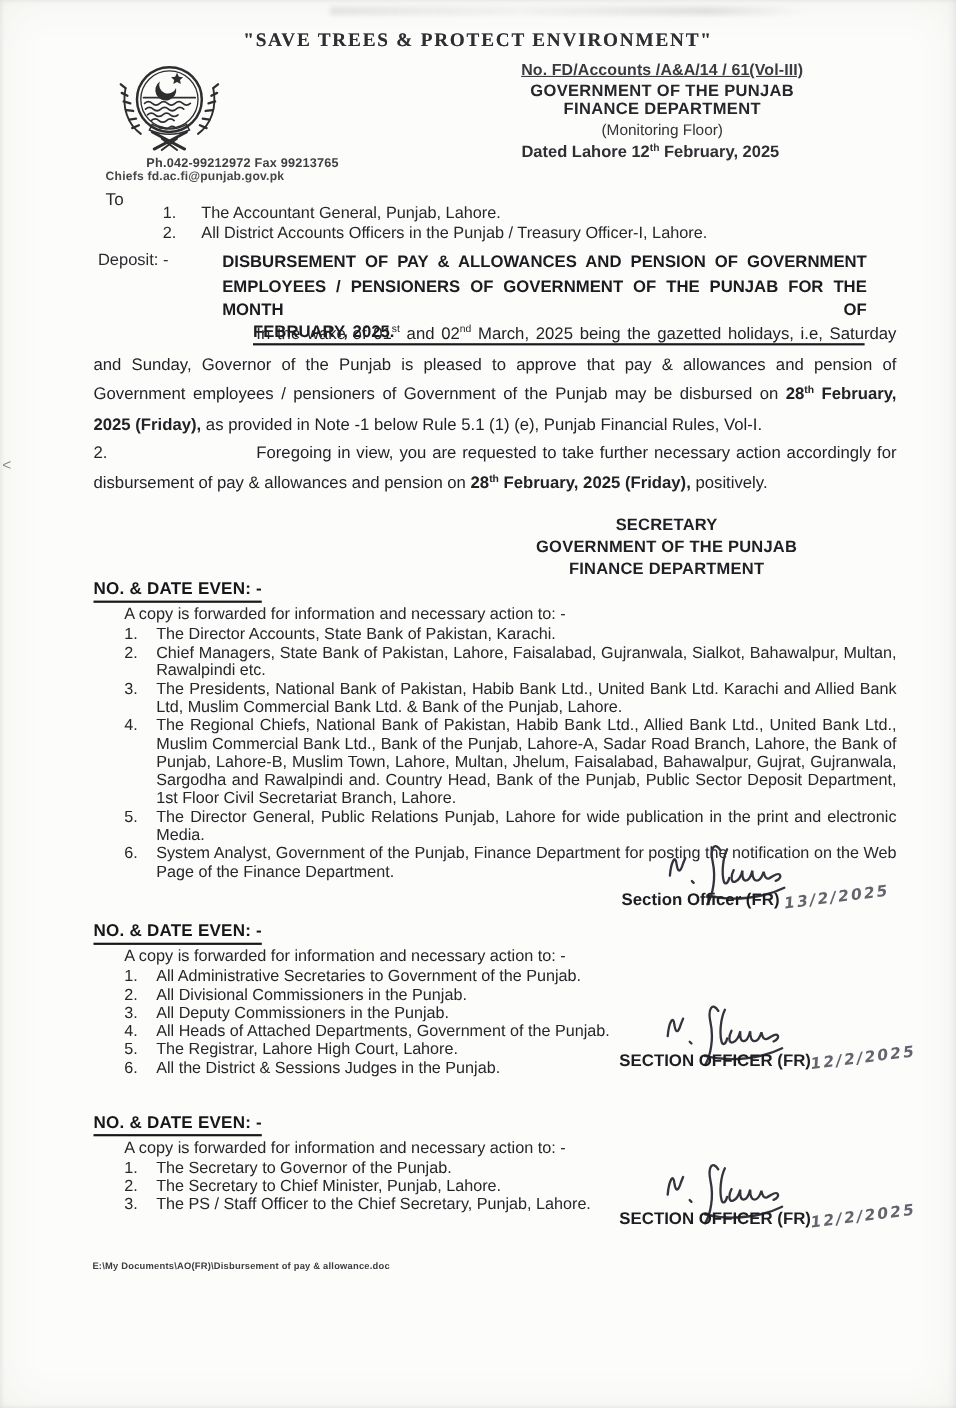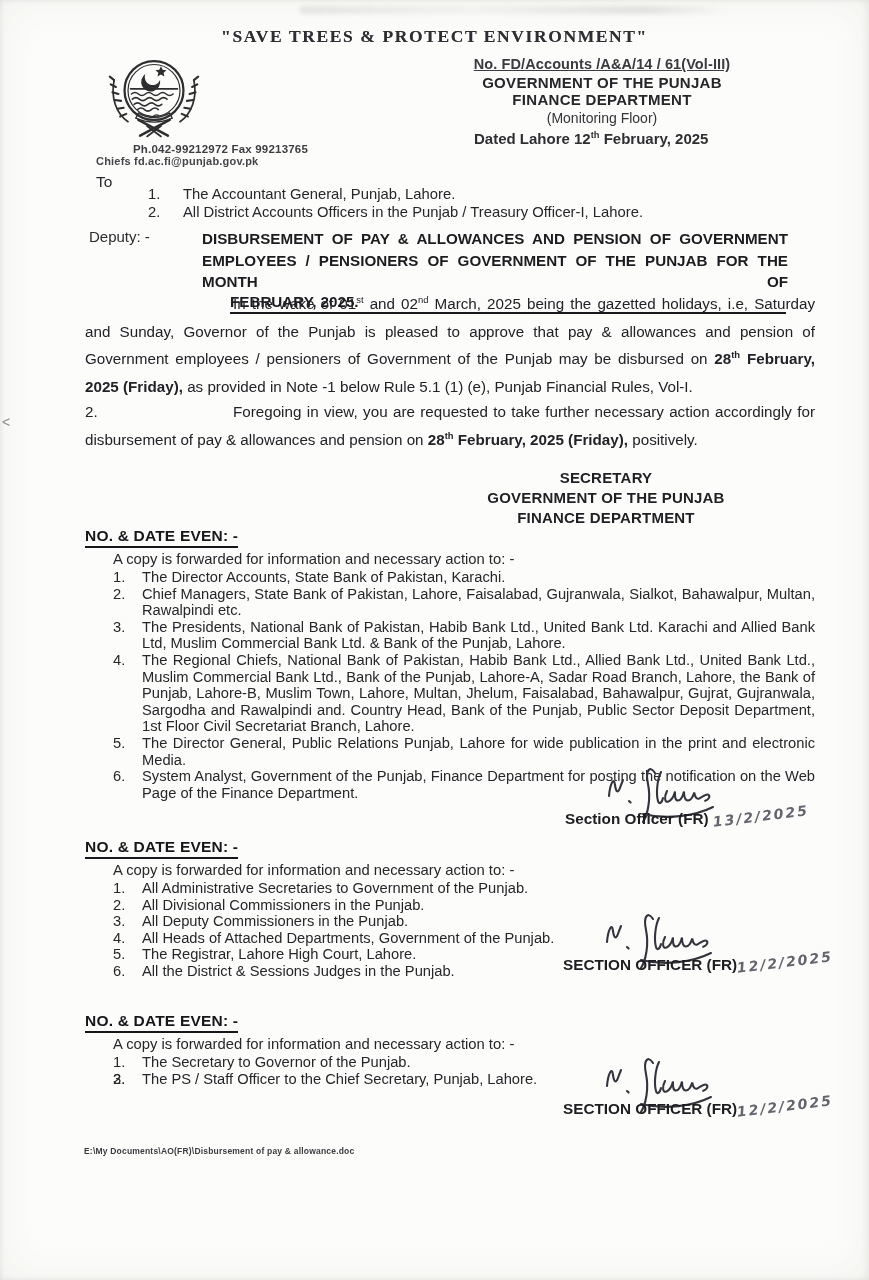--- a/index.html
+++ b/index.html
@@ -128,21 +128,21 @@
     <div class="wing-line">(Monitoring Floor)</div>
     <div class="dated-line"><span>Dated Lahore 12</span><sup>th</sup><span> February, 2025</span></div>
   </div>
 
   <div class="abs addressees">
     <div class="li"><span class="num">1.</span><span>The Accountant General, Punjab, Lahore.</span></div>
     <div class="li"><span class="num">2.</span><span>All District Accounts Officers in the Punjab / Treasury Officer-I, Lahore.</span></div>
   </div>
 
   <div class="abs subject-row">
-    <div class="subject-label">Deputy: -</div>
+    <div class="subject-label">Deposit: -</div>
     <div class="subject-text">DISBURSEMENT OF PAY &amp; ALLOWANCES AND PENSION OF GOVERNMENT EMPLOYEES / PENSIONERS OF GOVERNMENT OF THE PUNJAB FOR THE MONTH OF</div>
     <div class="subject-underline"><span>FEBRUARY, 2025.</span></div>
   </div>
 
   <p class="abs para para1"><span>In the wake of 01</span><sup>st</sup><span> and 02</span><sup>nd</sup><span> March, 2025 being the gazetted holidays, i.e, Saturday and Sunday, Governor of the Punjab is pleased to approve that pay &amp; allowances and pension of Government employees / pensioners of Government of the Punjab may be disbursed on </span><span class="b">28</span><sup class="b">th</sup><span class="b"> February, 2025 (Friday),</span><span> as provided in Note -1 below Rule 5.1 (1) (e), Punjab Financial Rules, Vol-I.</span></p>
 
   <p class="abs para para2"><span class="pnum">2.</span><span>Foregoing in view, you are requested to take further necessary action accordingly for disbursement of pay &amp; allowances and pension on </span><span class="b">28</span><sup class="b">th</sup><span class="b"> February, 2025 (Friday),</span><span> positively.</span></p>
 
   <div class="abs secretary">
     <div>SECRETARY</div>
@@ -202,21 +202,21 @@
       </g>
     </svg>
     <div class="sig-label"><span>SECTION OFFICER (FR)</span><span class="hand">12/2/2025</span></div>
   </div>
 
   <div class="abs sec3">
     <div class="section-heading"><span>NO. &amp; DATE EVEN: -</span></div>
     <div class="copy-line">A copy is forwarded for information and necessary action to: -</div>
     <div class="copy-list">
       <div class="li"><span class="num">1.</span><span>The Secretary to Governor of the Punjab.</span></div>
-      <div class="li"><span class="num">2.</span></div>
+      <div class="li"><span class="num">2.</span><span>The Secretary to Chief Minister, Punjab, Lahore.</span></div>
       <div class="li"><span class="num">3.</span><span>The PS / Staff Officer to the Chief Secretary, Punjab, Lahore.</span></div>
     </div>
   </div>
 
   <div class="abs sig sig3">
     <svg class="sig-scribble" width="170" height="64" viewBox="0 0 170 64">
       <g fill="none" stroke="#34343e" stroke-width="2.1" stroke-linecap="round">
         <path d="M12 36 C13 24 17 16 18 25 C19 32 21 35 24 25 L26 20"></path>
         <path d="M32 41 l1.6 1.6"></path>
         <path d="M58 13 C53 5 48 10 51 24 C54 38 51 54 46 62"></path>

